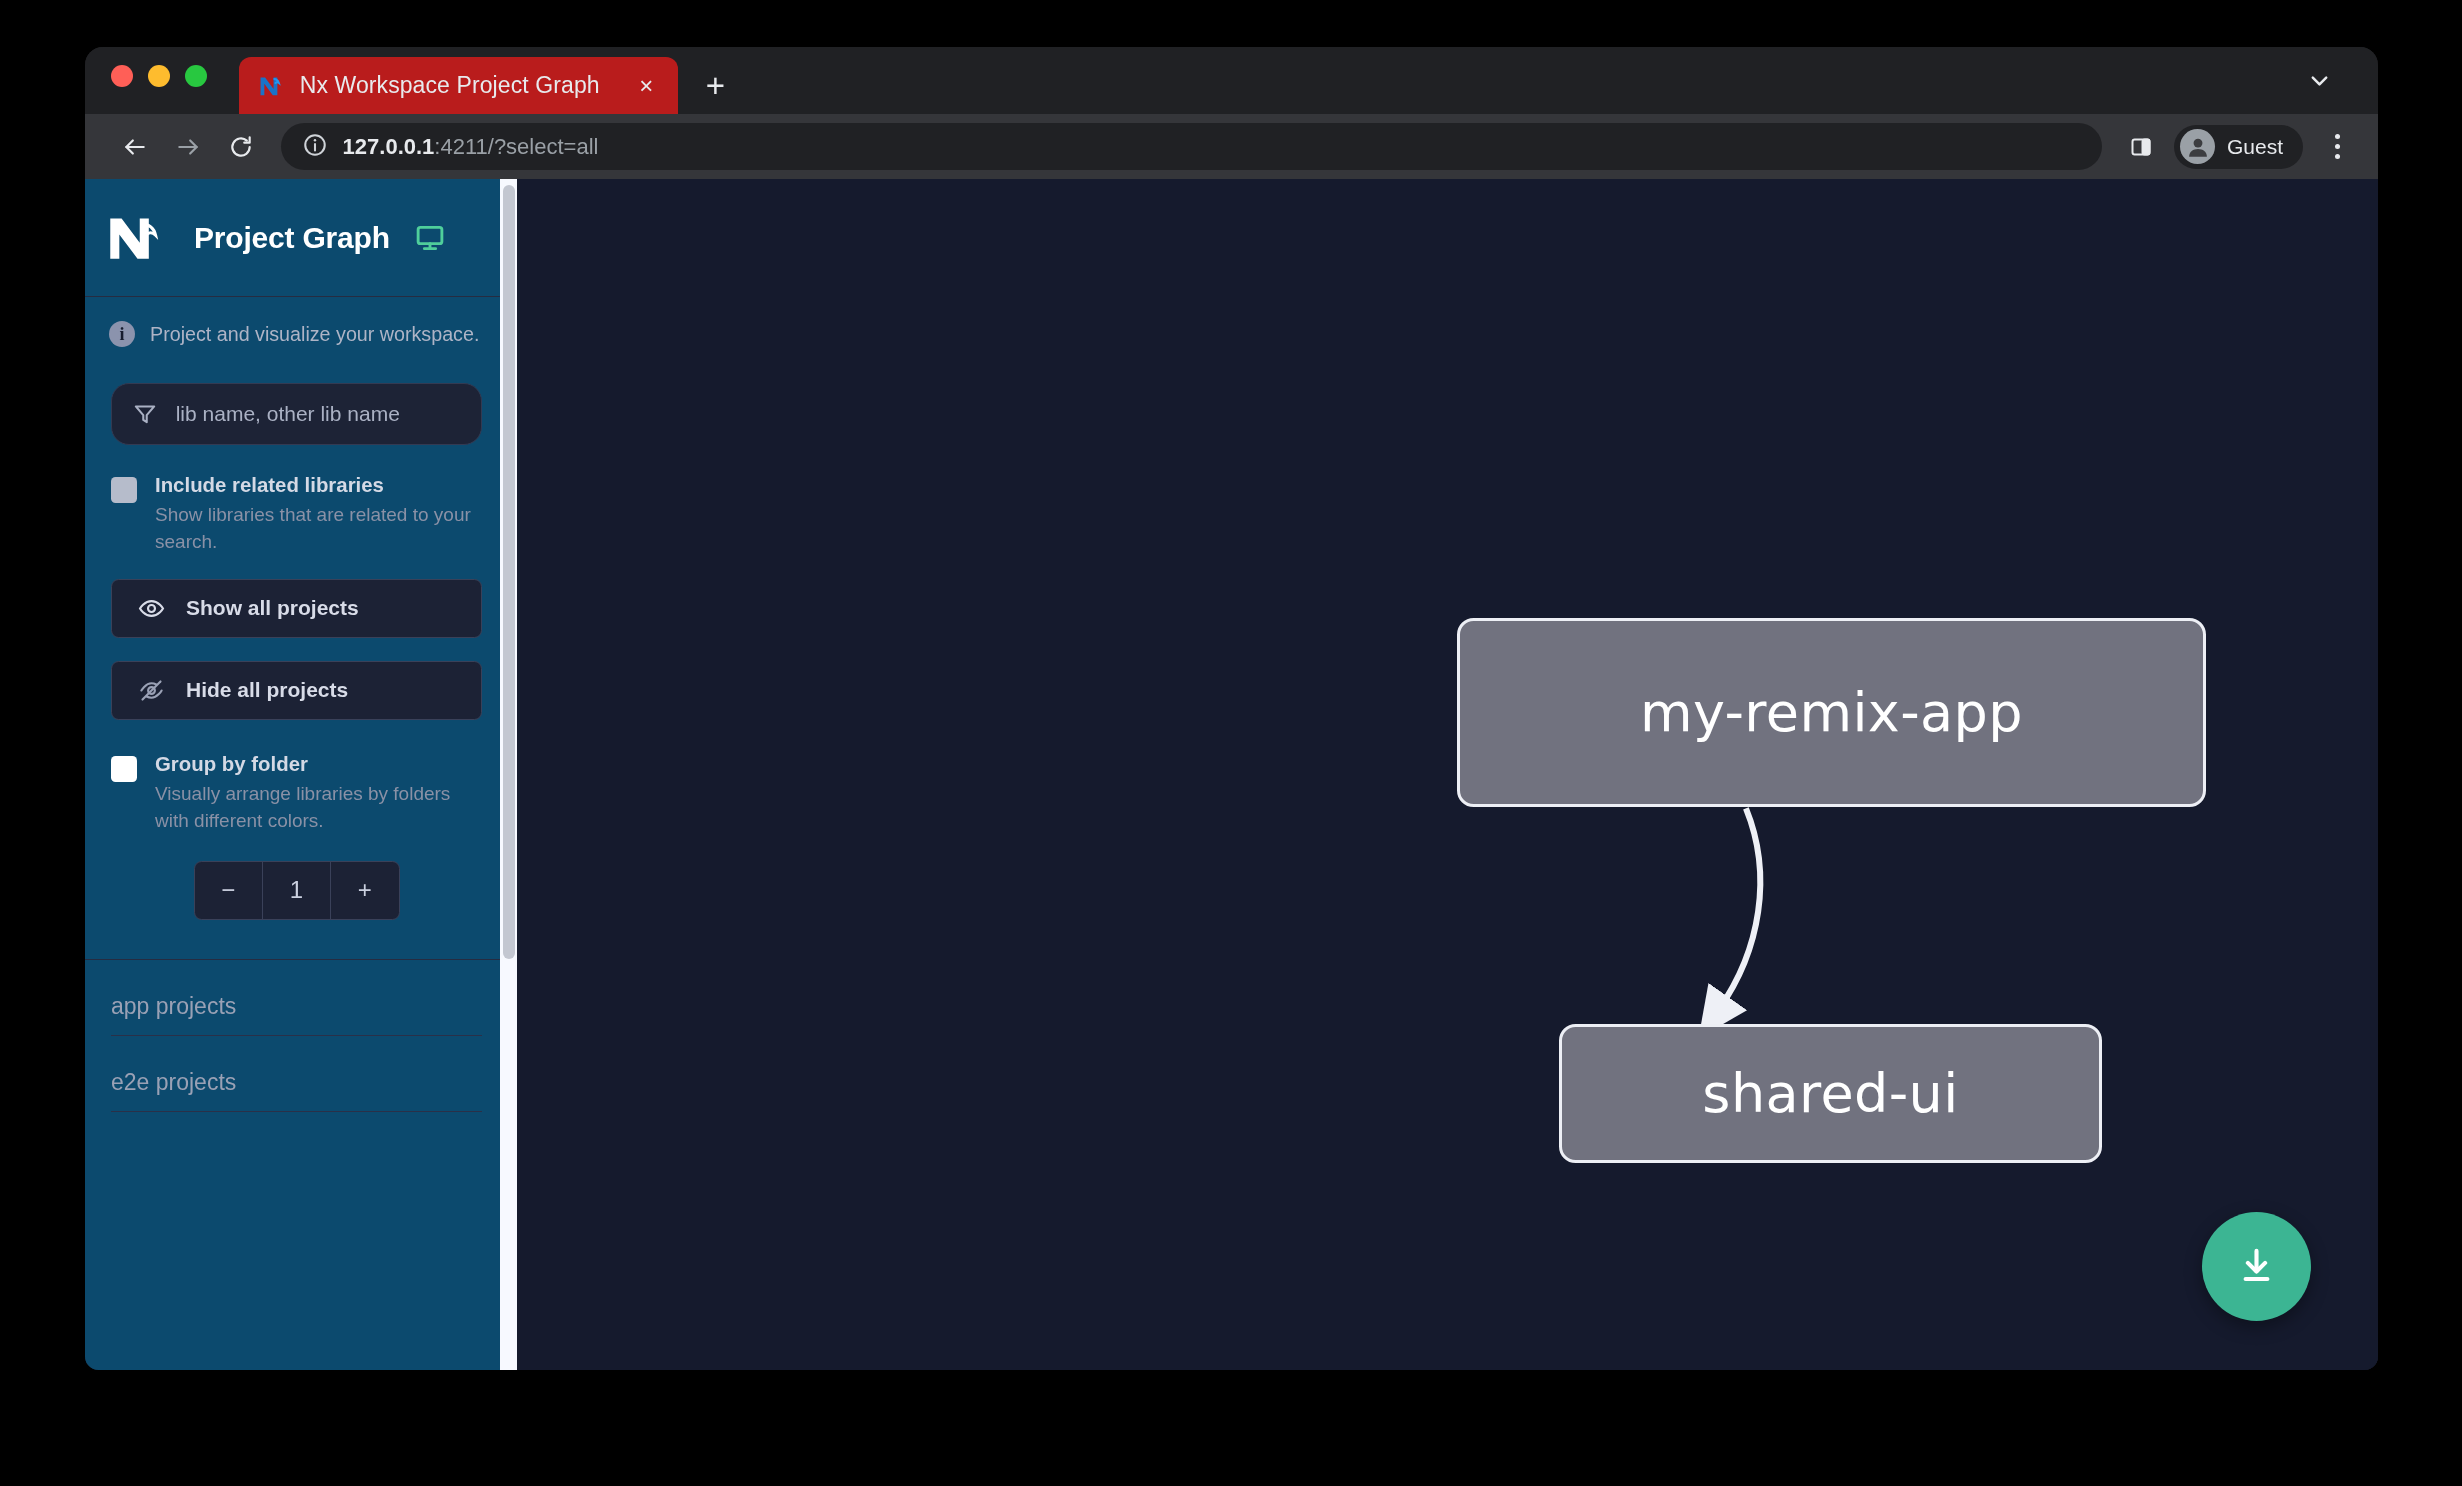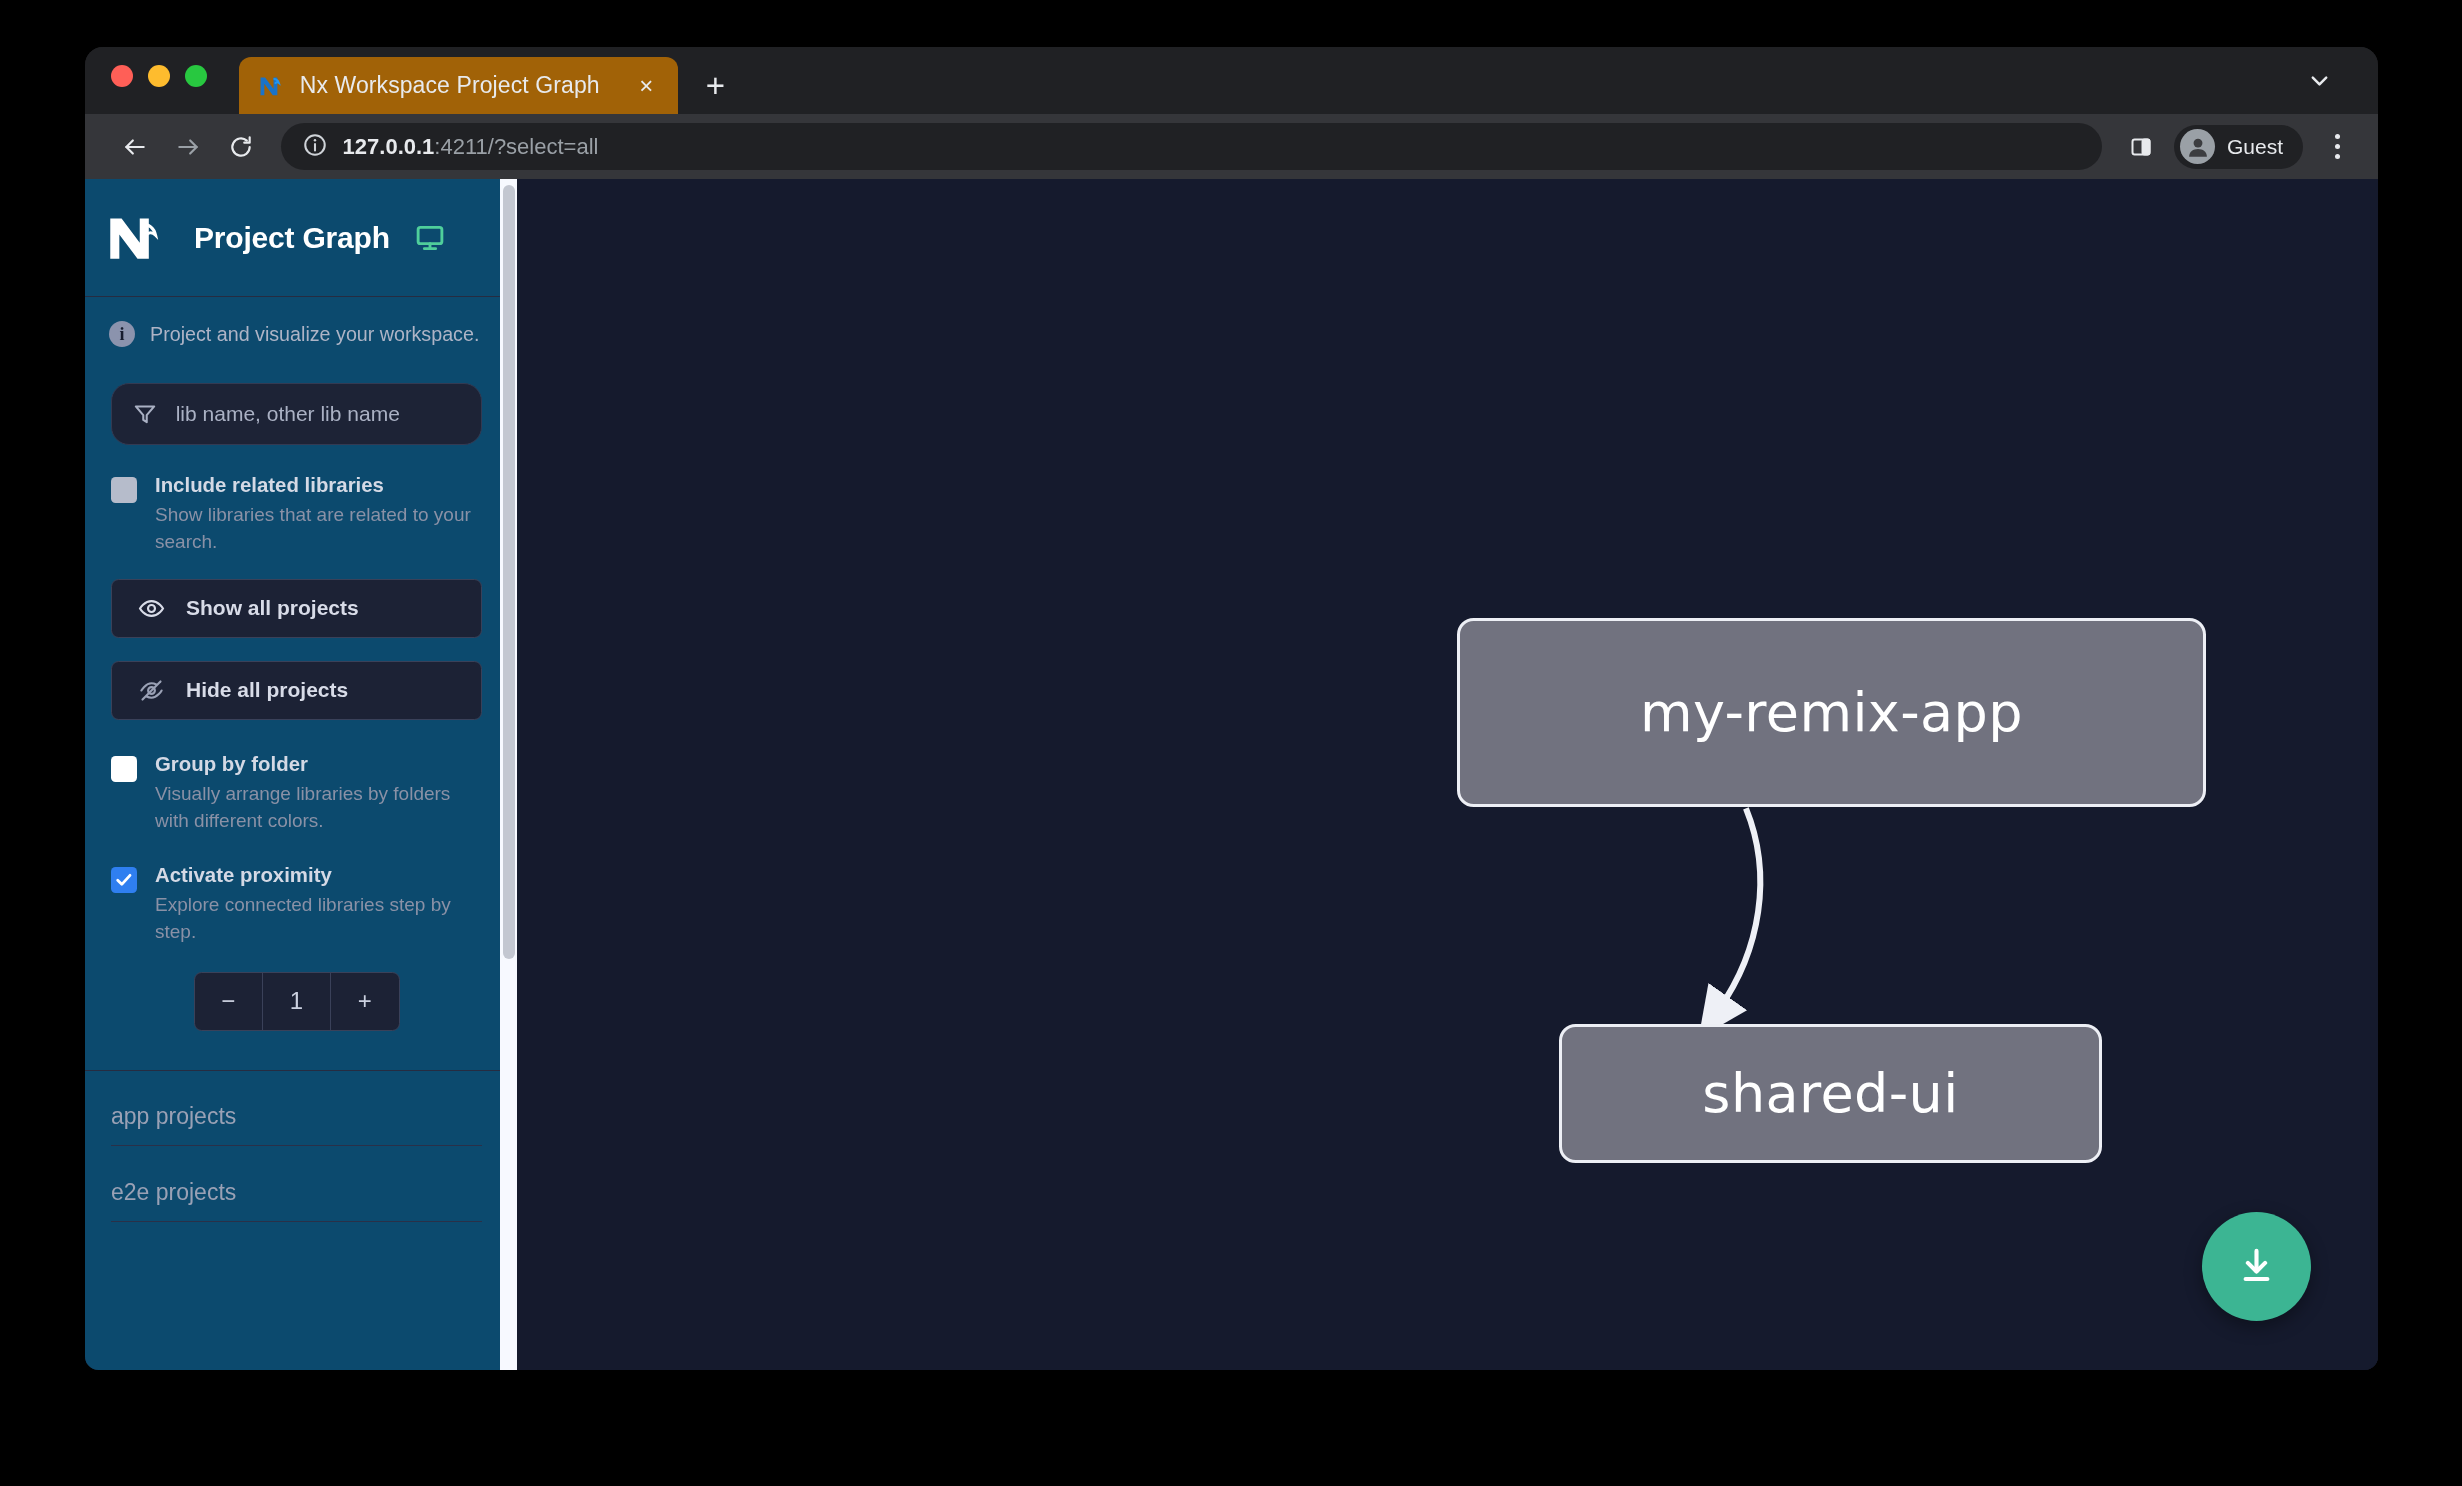--- a/index.html
+++ b/index.html
@@ -36,21 +36,21 @@
   }
   .dot { width: 22px; height: 22px; border-radius: 50%; }
   .dot.red { background: #ff5f57; }
   .dot.amber { background: #febc2e; }
   .dot.green { background: #28c840; }
 
   .tab {
     margin-left: 32px;
     height: 57px;
     min-width: 340px;
-    background: #a16207;
+    background: #b91c1c;
     border-radius: 12px 12px 0 0;
     display: flex; align-items: center;
     padding: 0 16.6px 0 19.7px;
     gap: 15px;
   }
   .tab-favicon { width: 26px; height: 26px; position: relative; flex: none; }
   .tab-title {
     color: #e8eaed;
     font-size: 23px;
     white-space: nowrap;
@@ -455,31 +455,20 @@
         </div>
 
         <div class="check-row" style="margin-top:33px">
           <span class="cbox white"></span>
           <div>
             <div class="check-label">Group by folder</div>
             <div class="check-desc">Visually arrange libraries by folders with different colors.</div>
           </div>
         </div>
 
-        <div class="check-row">
-          <span class="cbox blue">
-            <svg viewBox="0 0 24 24" width="19.7" height="19.7" fill="none" stroke="#ffffff" stroke-width="3.4" stroke-linecap="round" stroke-linejoin="round">
-              <polyline points="4.5,12.5 9.5,17.5 19.5,6.5"></polyline>
-            </svg>
-          </span>
-          <div>
-            <div class="check-label">Activate proximity</div>
-            <div class="check-desc">Explore connected libraries step by step.</div>
-          </div>
-        </div>
 
         <div class="stepper">
           <div>−</div>
           <div>1</div>
           <div>+</div>
         </div>
       </div>
 
       <div class="sb-divider"></div>
 

